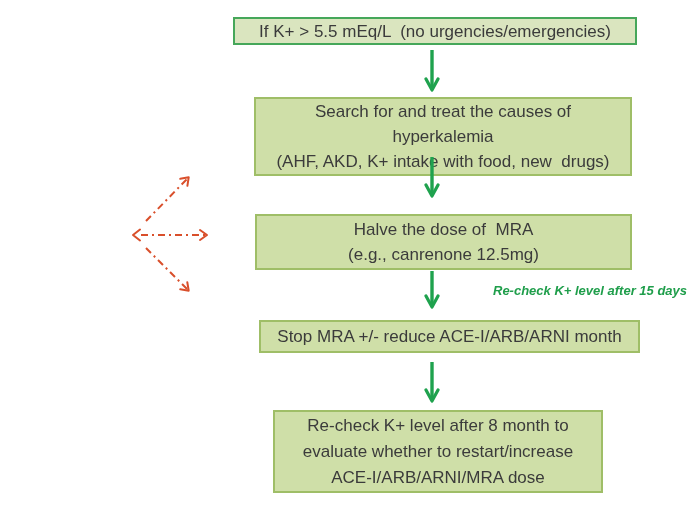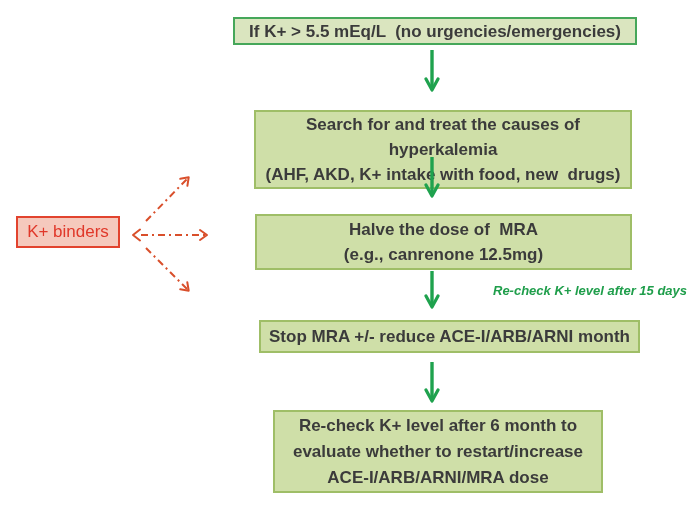--- a/index.html
+++ b/index.html
@@ -21,29 +21,28 @@
     align-items: center;
     justify-content: center;
     text-align: center;
     white-space: pre-wrap;
     box-sizing: border-box;
     color: #3b3b3b;
     font-size: 17px;
     line-height: 25px;
     background: #cfdfa8;
     border: 2px solid #9fbe67;
-    font-weight: bold;
   }
   .box-top {
     left: 233px; top: 17px; width: 404px; height: 28px;
     background: #dae5bf;
     border: 2px solid #46a75a;
     line-height: 23px;
   }
-  .box-causes  { left: 254px; top: 110px;  width: 378px; height: 79px; }
+  .box-causes  { left: 254px; top: 97px;  width: 378px; height: 79px; }
   .box-halve   { left: 255px; top: 208px; width: 377px; height: 56px; margin-top: 6px; }
   .box-stop    { left: 259px; top: 320px; width: 381px; height: 33px; }
   .box-recheck { left: 273px; top: 410px; width: 330px; height: 83px; line-height: 26px; }
   .kbox {
     position: absolute;
     left: 16px; top: 216px; width: 104px; height: 32px;
     box-sizing: border-box;
     display: flex;
     align-items: center;
     justify-content: center;
@@ -79,25 +78,24 @@
 
   <div class="box box-causes">Search for and treat the causes of
 hyperkalemia
 (AHF, AKD, K+ intake with food, new  drugs)</div>
 
   <div class="box box-halve">Halve the dose of  MRA
 (e.g., canrenone 12.5mg)</div>
 
   <div class="box box-stop">Stop MRA +/- reduce ACE-I/ARB/ARNI month</div>
 
-  <div class="box box-recheck">Re-check K+ level after 6 month to
+  <div class="box box-recheck">Re-check K+ level after 8 month to
 evaluate whether to restart/increase
 ACE-I/ARB/ARNI/MRA dose</div>
 
-  <div class="kbox">K+ binders</div>
 
   <div class="annot">Re-check K+ level after 15 days</div>
 
   <svg class="arrows" viewBox="0 0 700 511" xmlns="http://www.w3.org/2000/svg">
     <defs>
       <marker id="head-green" markerWidth="18" markerHeight="18" refX="11" refY="8" orient="auto" markerUnits="userSpaceOnUse">
         <path d="M3,2 L14,8 L3,14" fill="none" stroke="#1fa24e" stroke-width="3.2" stroke-linecap="round" stroke-linejoin="round"></path>
       </marker>
       <marker id="head-red" markerWidth="14" markerHeight="14" refX="8" refY="7" orient="auto" markerUnits="userSpaceOnUse">
         <path d="M2,2 L9,7 L2,12" fill="none" stroke="#d94f2b" stroke-width="2" stroke-linecap="round" stroke-linejoin="round"></path>

